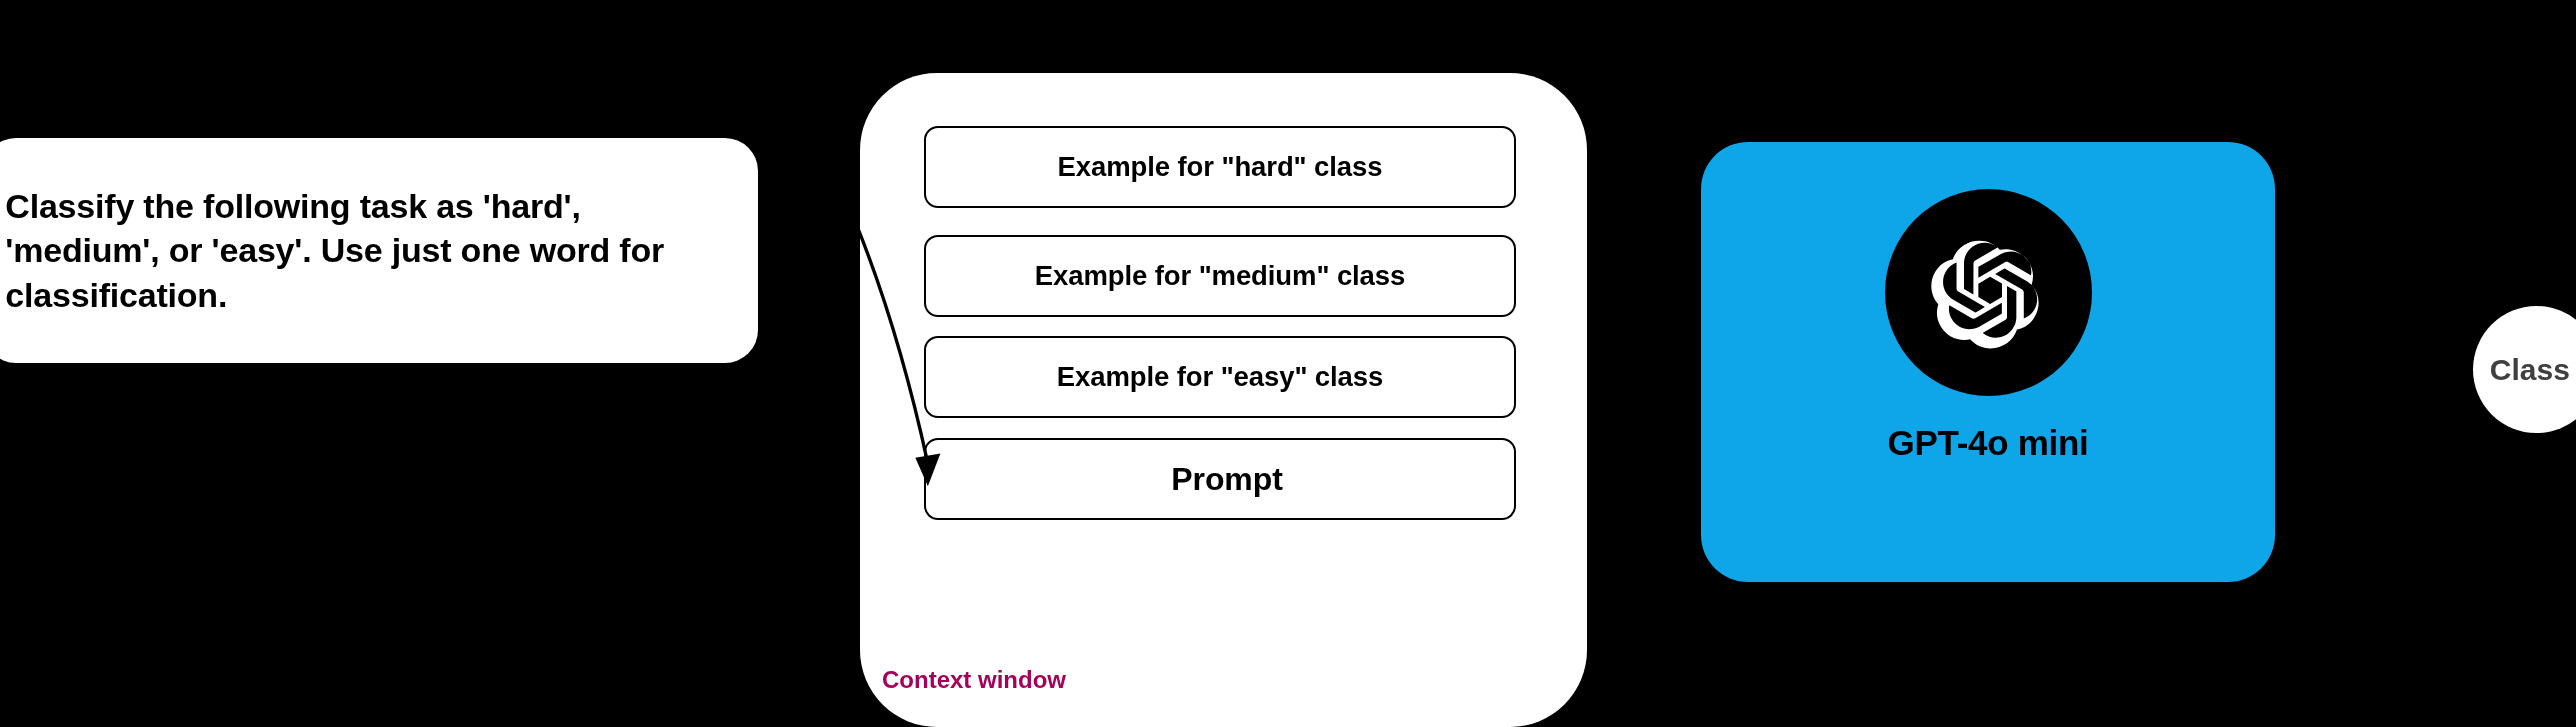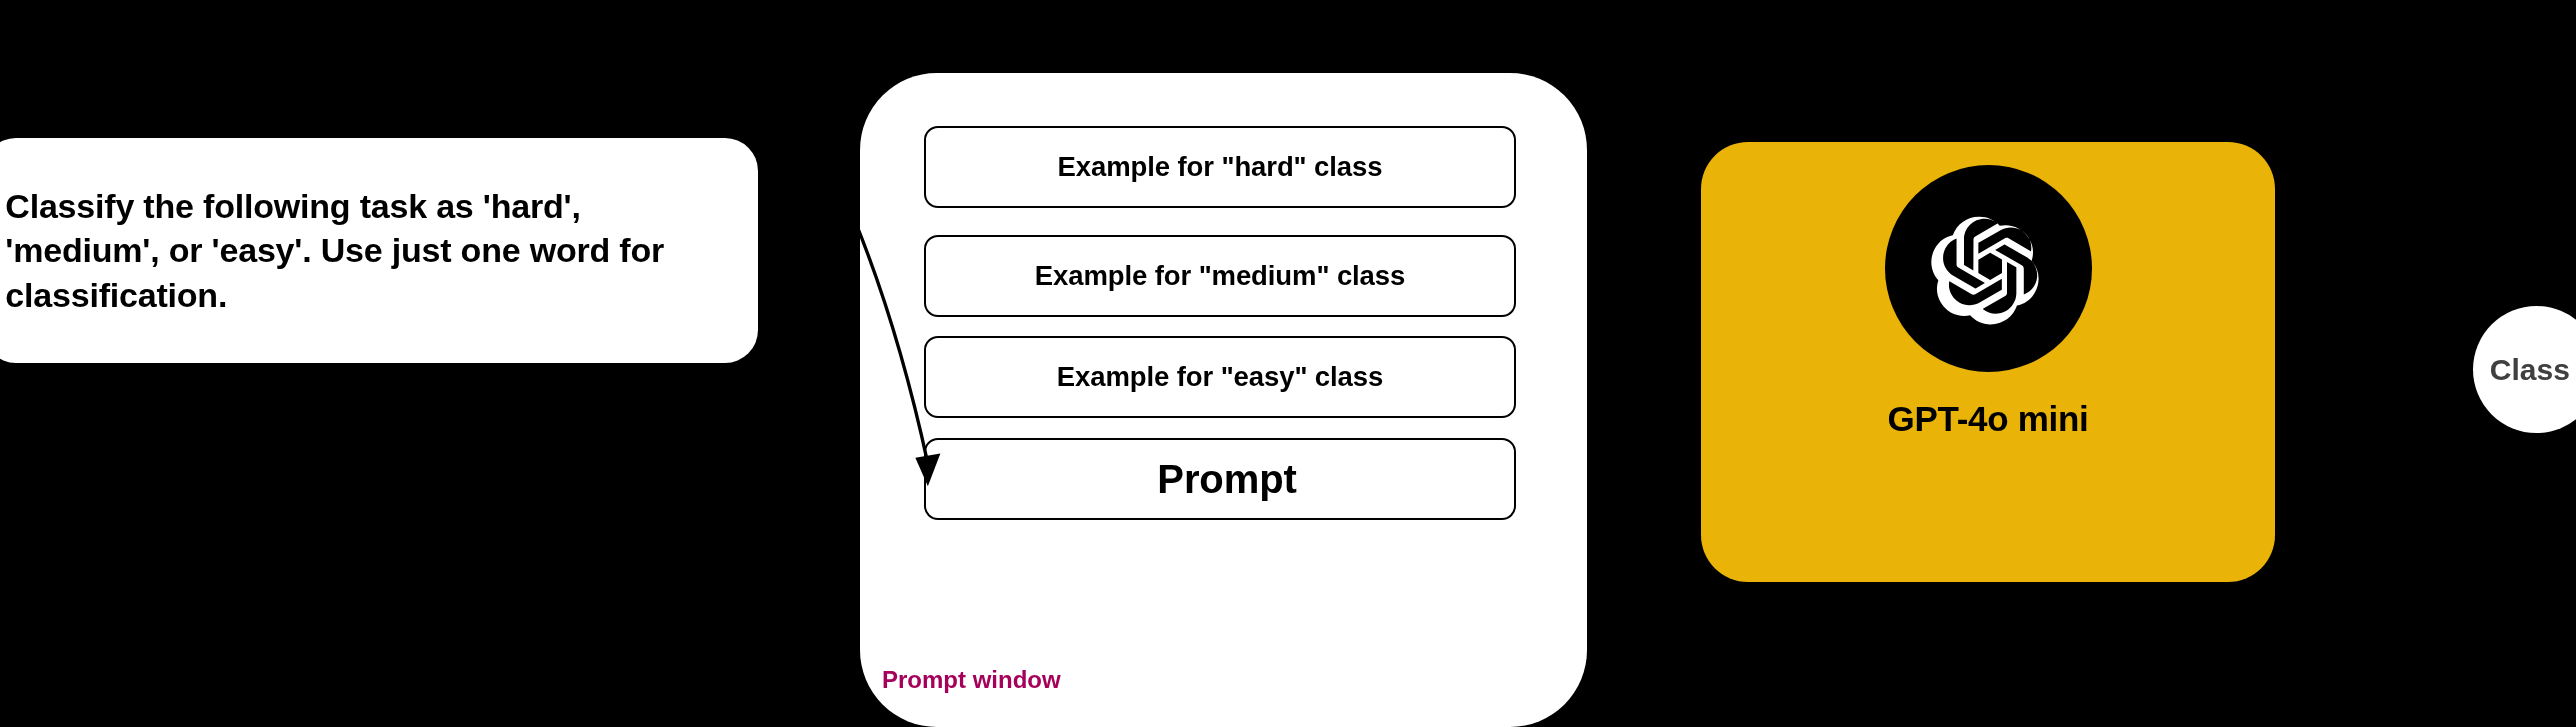--- a/index.html
+++ b/index.html
@@ -74,21 +74,21 @@
     letter-spacing: -0.1px;
   }
   .slot-0 { top: 53px; }
   .slot-1 { top: 162px; }
   .slot-2 { top: 263px; }
   .slot-3 { top: 365px; }
   .slot-4 { top: 464px; }
 
   .slot-3 .slot-label,
   .slot-2 .slot-label { font-weight: bold; }
-  .slot-3 .slot-label { font-size: 40px; margin-left: 14px; }
+  .slot-3 .slot-label { font-size: 32px; margin-left: 14px; }
 
   .context-caption {
     position: absolute;
     left: 22px;
     bottom: 33px;
     font-size: 24px;
     font-weight: bold;
     color: #A5005A;
     white-space: nowrap;
   }
@@ -103,28 +103,28 @@
     pointer-events: none;
   }
 
   
   .model-card {
     position: absolute;
     left: 1701px;
     top: 142px;
     width: 574px;
     height: 440px;
-    background: #eab308;
+    background: #0ea5e9;
     border-radius: 47px;
     box-sizing: border-box;
     display: flex;
     flex-direction: column;
     align-items: center;
     justify-content: flex-start;
-    padding-top: 23px;
+    padding-top: 47px;
   }
   .model-logo {
     width: 207px;
     height: 207px;
   }
   .model-name {
     margin-top: 27px;
     font-size: 35px;
     font-weight: bold;
     color: #000000;
@@ -174,21 +174,21 @@
 
     <div class="slot slot-2">
       <span class="slot-label">Example for "easy" class</span>
     </div>
 
     <div class="slot slot-3">
       <span class="slot-label">Prompt</span>
     </div>
 
 
-    <div class="context-caption">Prompt window</div>
+    <div class="context-caption">Context window</div>
   </div>
 
   <svg class="arrow-layer" viewBox="0 0 3090 873">
     <g>
       <path d="M 1026 266 C 1060 350, 1090 450, 1113 556" fill="none" stroke="#000000" stroke-width="4"></path>
       <polygon points="1113,583 1098,549 1128,544" fill="#000000"></polygon>
     </g>
   </svg>
 
   <div class="model-card">

